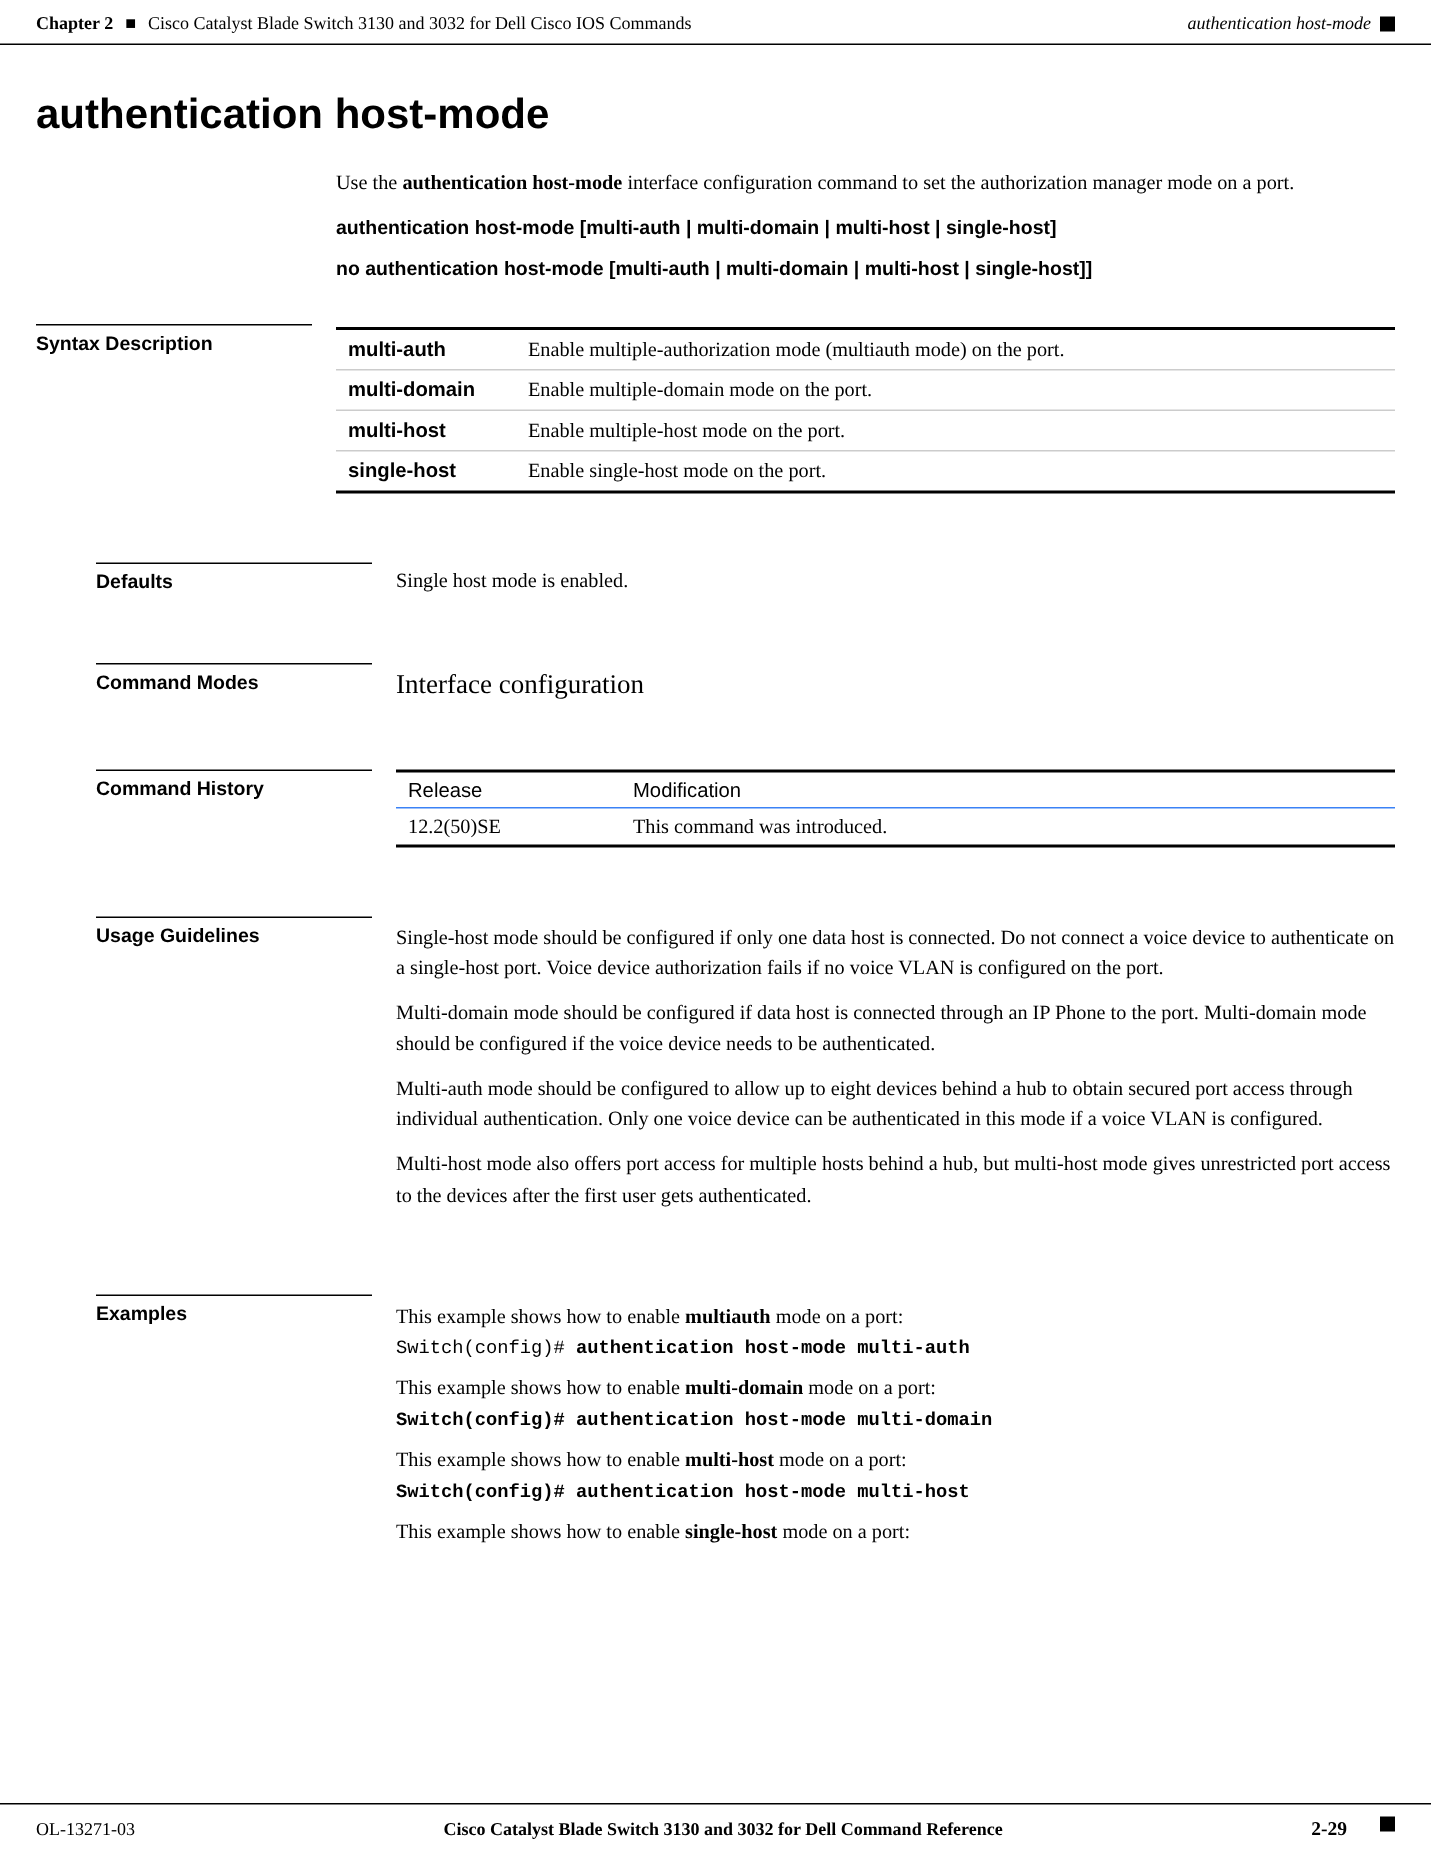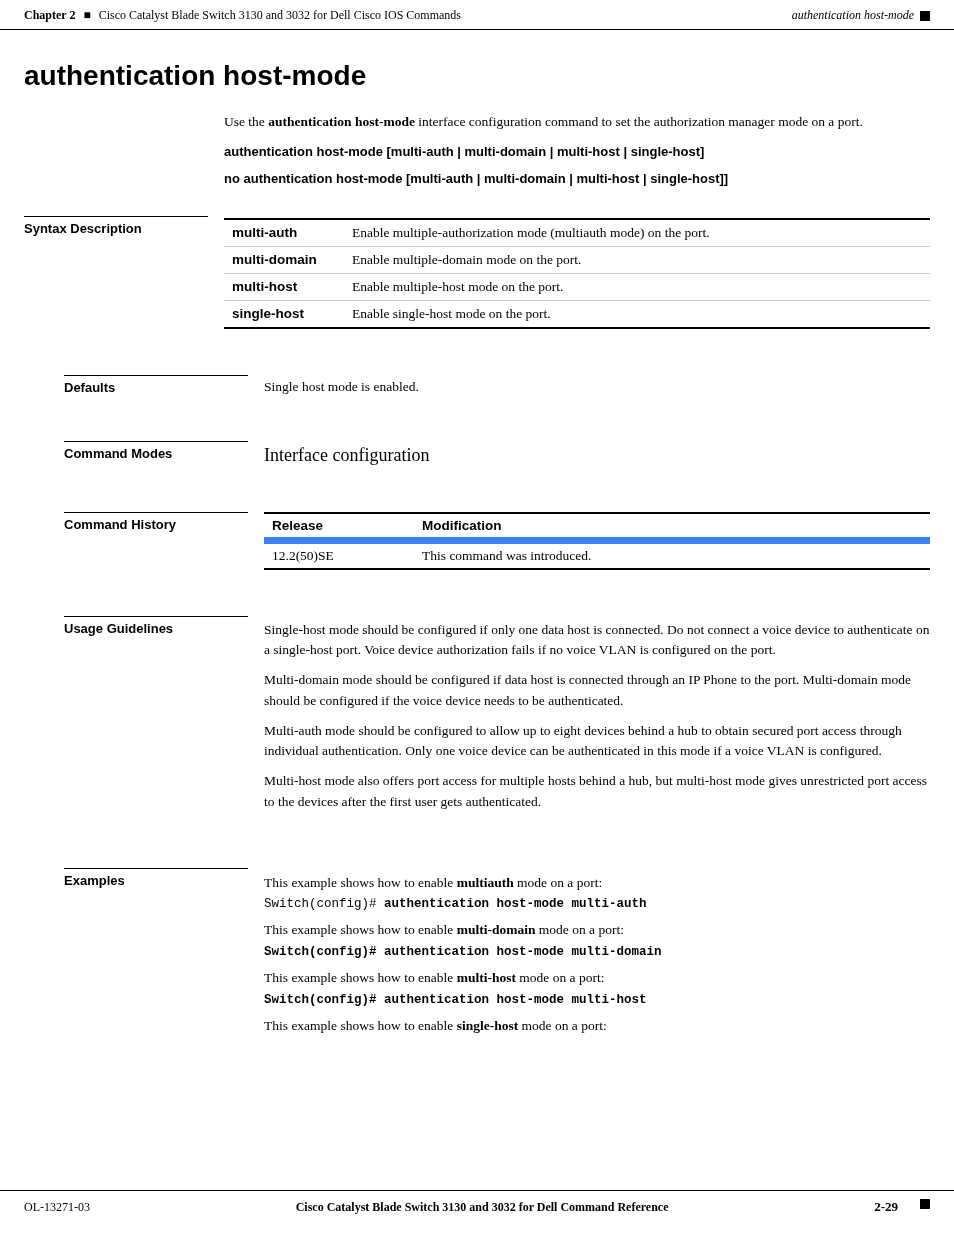--- a/index.html
+++ b/index.html
@@ -144,26 +144,26 @@
       padding-top: 4px;
     }
 
     
     .history-table {
       width: 100%;
       border-collapse: collapse;
       font-size: 13.5px;
     }
     .history-table th {
-      font-weight: bold;
+      font-weight: normal;
       font-family: Arial, sans-serif;
       text-align: left;
       padding: 4px 8px;
       border-top: 2px solid #000;
-      border-bottom: 7px solid #3b82f6;
+      border-bottom: 1px solid #3b82f6;
     }
     .history-table td {
       padding: 4px 8px;
       border-bottom: 2px solid #000;
     }
     .history-table td:first-child {
       width: 150px;
     }
 
     
@@ -188,21 +188,21 @@
     .example-code-normal {
       font-weight: normal;
     }
     .example-code-bold {
       font-weight: bold;
     }
 
     
     .page-footer {
       position: absolute;
-      bottom: 12px;
+      bottom: 0;
       left: 0;
       right: 0;
       display: flex;
       justify-content: space-between;
       align-items: center;
       padding: 8px 24px;
       border-top: 1px solid #000;
       font-size: 12px;
     }
     .footer-left {

